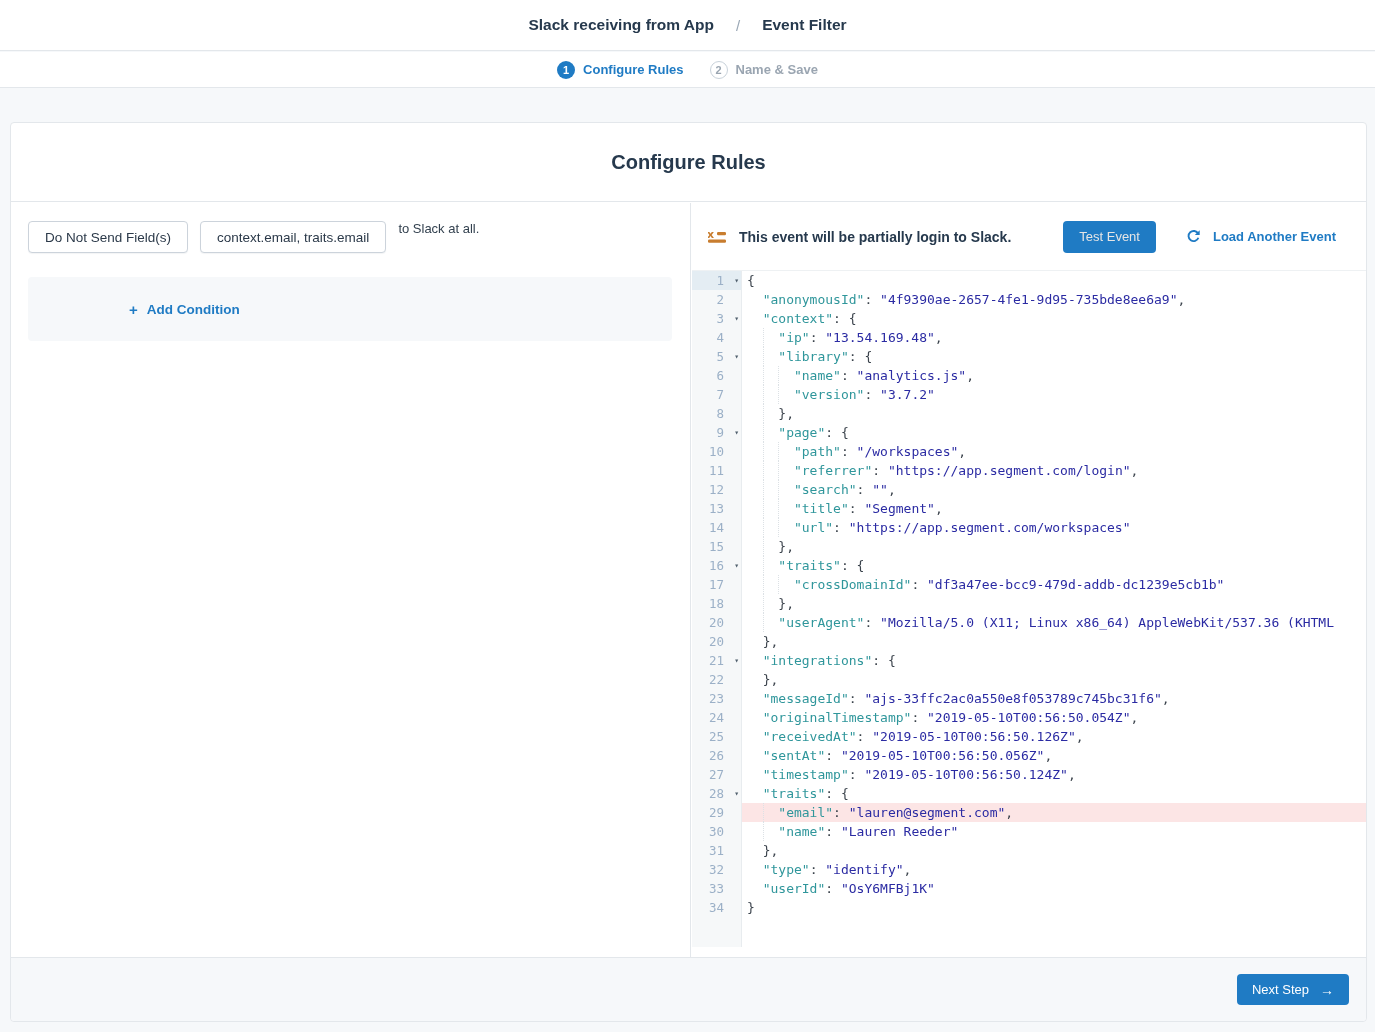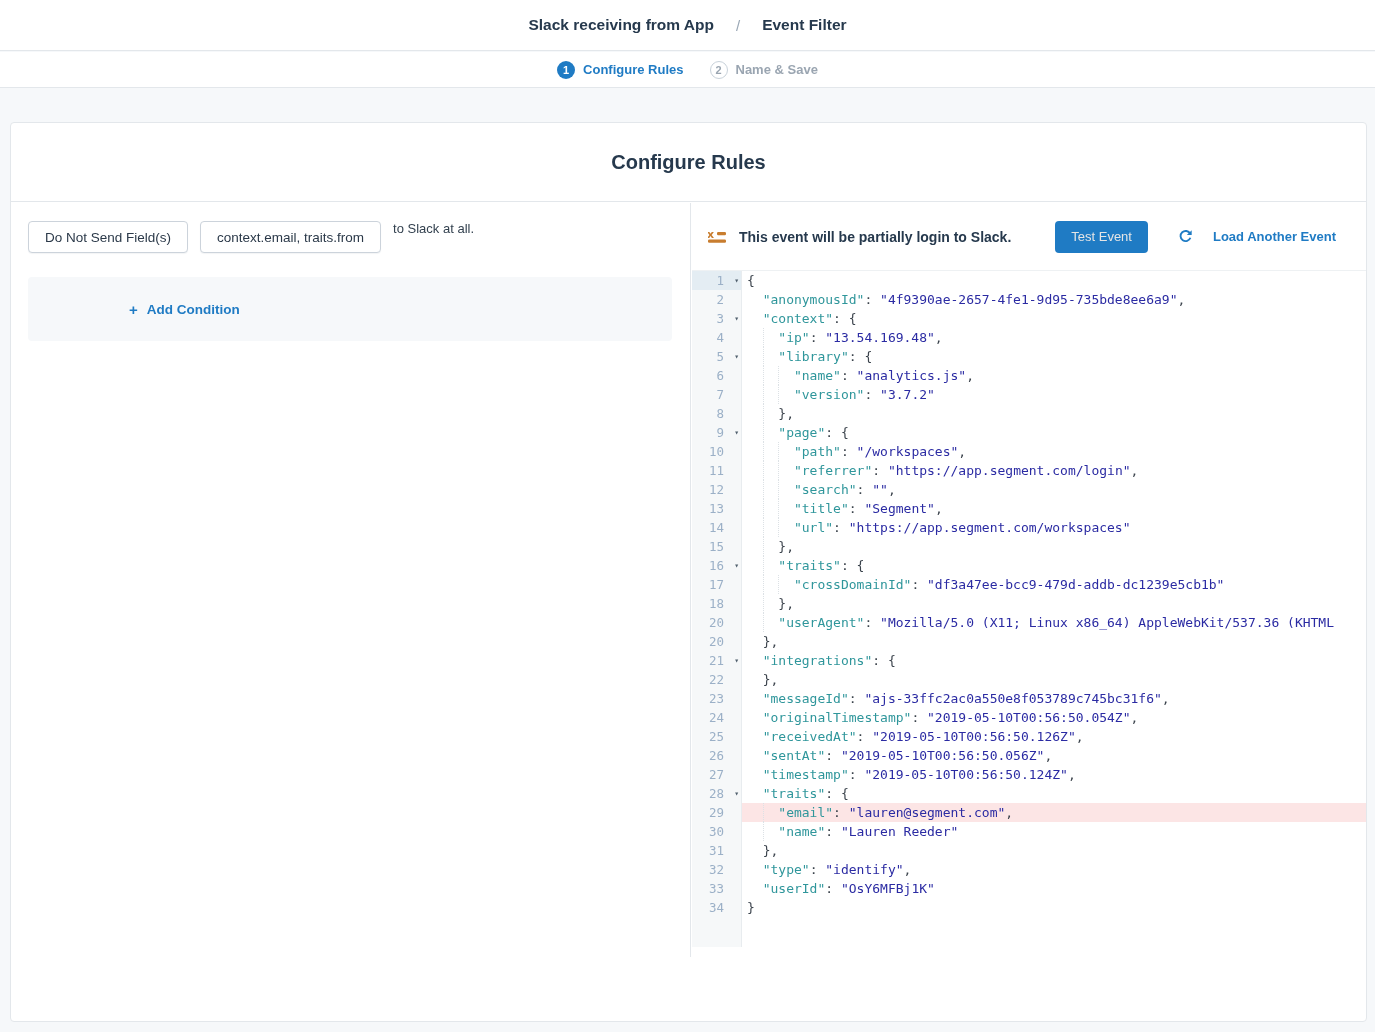--- a/index.html
+++ b/index.html
@@ -71,21 +71,21 @@
   .event-header {
     height:67px; display:flex; align-items:center; padding:0 30px 0 16px; gap:12px;
   }
   .event-status { font-size:14px; font-weight:700; color:#26394d; margin-right:auto; }
   .btn-primary {
     height:32px; padding:0 16px; background:#1f7bc4; color:#e5e5e5; border:none;
     border-radius:4px; font-size:13px; font-family:"Liberation Sans",sans-serif;
     display:inline-flex; align-items:center; cursor:pointer;
   }
   .reload-link {
-    display:inline-flex; align-items:center; gap:20px; margin-left:18px;
+    display:inline-flex; align-items:center; gap:12px; margin-left:18px;
     color:#1f7bc4; font-size:13px; font-weight:600; cursor:pointer; white-space:nowrap;
   }
   
   .editor {
     position:absolute; left:0; right:0; top:67px; bottom:10px;
     display:flex; overflow:hidden; border-top:1px solid #eef1f3;
     font-family:"DejaVu Sans Mono", monospace; font-size:13px; line-height:19px;
   }
   .gutter {
     width:50px; background:#f6f8f9; border-right:1px solid #e8ecef;
@@ -138,21 +138,21 @@
 
 <div class="card">
 
   <div class="card-title-row">
     <div class="card-title">Configure Rules</div>
   </div>
 
   <div class="left-panel">
     <div class="rule-row">
       <div class="chip">Do Not Send Field(s)</div>
-      <div class="chip">context.email, traits.from</div>
+      <div class="chip">context.email, traits.email</div>
       <span class="rule-suffix">to Slack at all.</span>
     </div>
     <div class="add-box">
       <span class="add-link">
         <span class="plus">+</span>
         <span>Add Condition</span>
       </span>
     </div>
   </div>
 
@@ -243,13 +243,19 @@
           <div class="code-line hl"><span class="ind"></span><span class="ind g"></span><span class="tk">"email"</span><span class="tp">: </span><span class="ts">"lauren@segment.com"</span><span class="tp">,</span></div>
           <div class="code-line"><span class="ind"></span><span class="ind g"></span><span class="tk">"name"</span><span class="tp">: </span><span class="ts">"Lauren Reeder"</span></div>
           <div class="code-line"><span class="ind"></span><span class="tp">},</span></div>
           <div class="code-line"><span class="ind"></span><span class="tk">"type"</span><span class="tp">: </span><span class="ts">"identify"</span><span class="tp">,</span></div>
           <div class="code-line"><span class="ind"></span><span class="tk">"userId"</span><span class="tp">: </span><span class="ts">"OsY6MFBj1K"</span></div>
           <div class="code-line"><span class="tp">}</span></div>
         </div>
     </div>
   </div>
 
+  <div class="card-footer">
+    <button class="next-btn">
+      <span>Next Step</span>
+      <span class="arrow">→</span>
+    </button>
+  </div>
 </div>
 
 </body></html>

